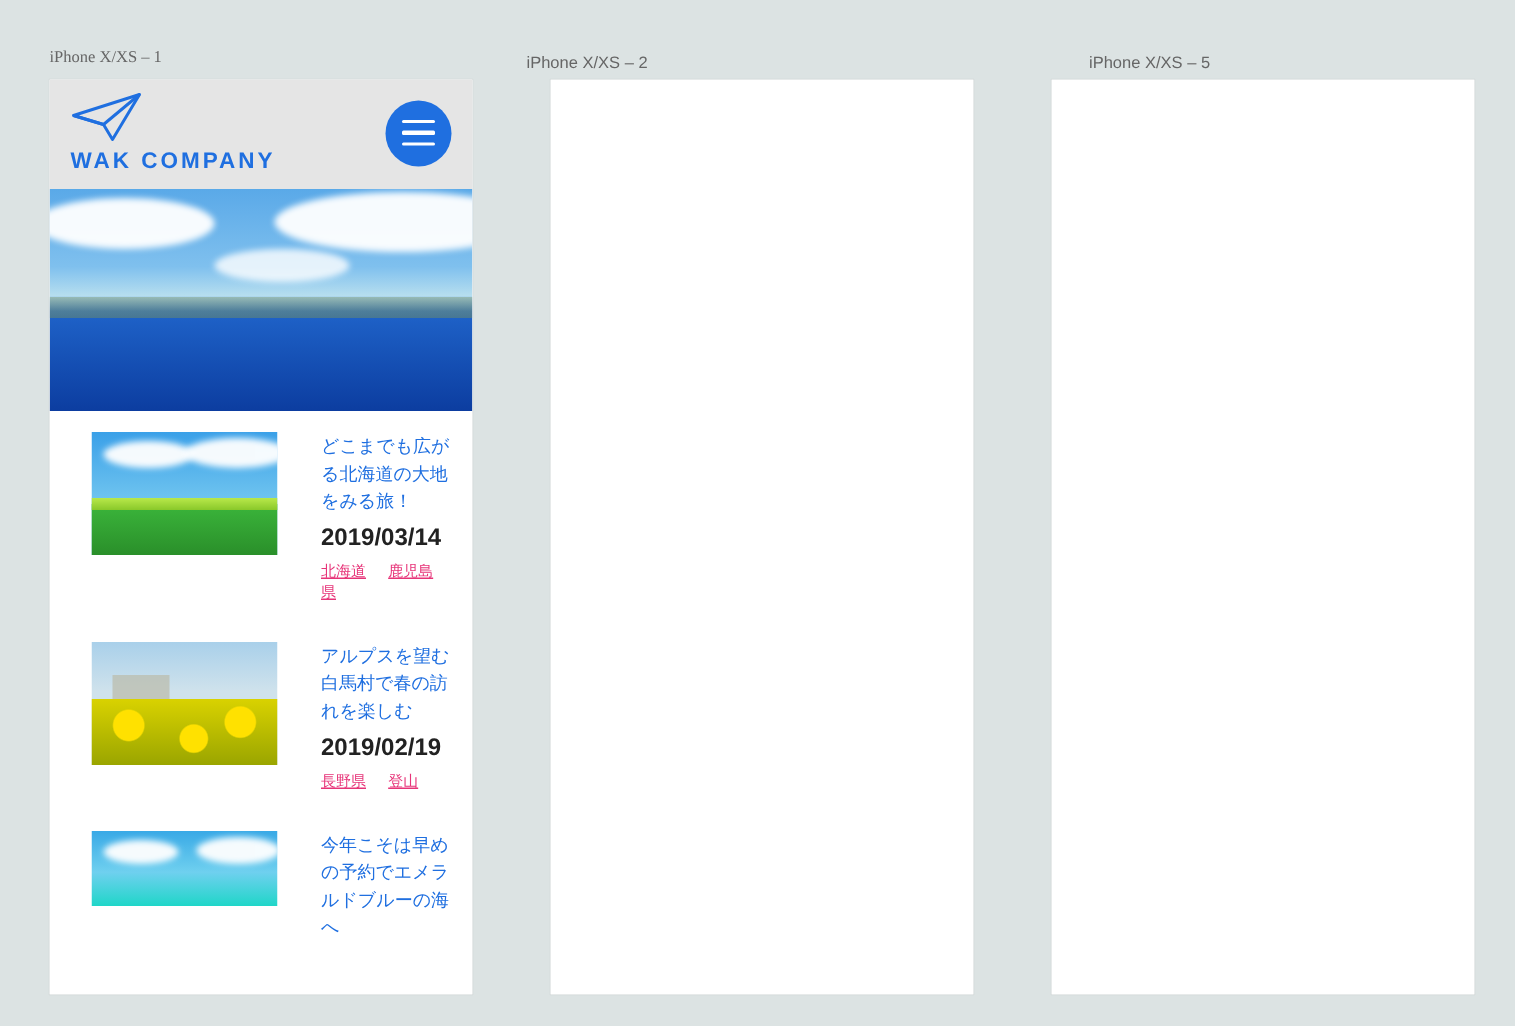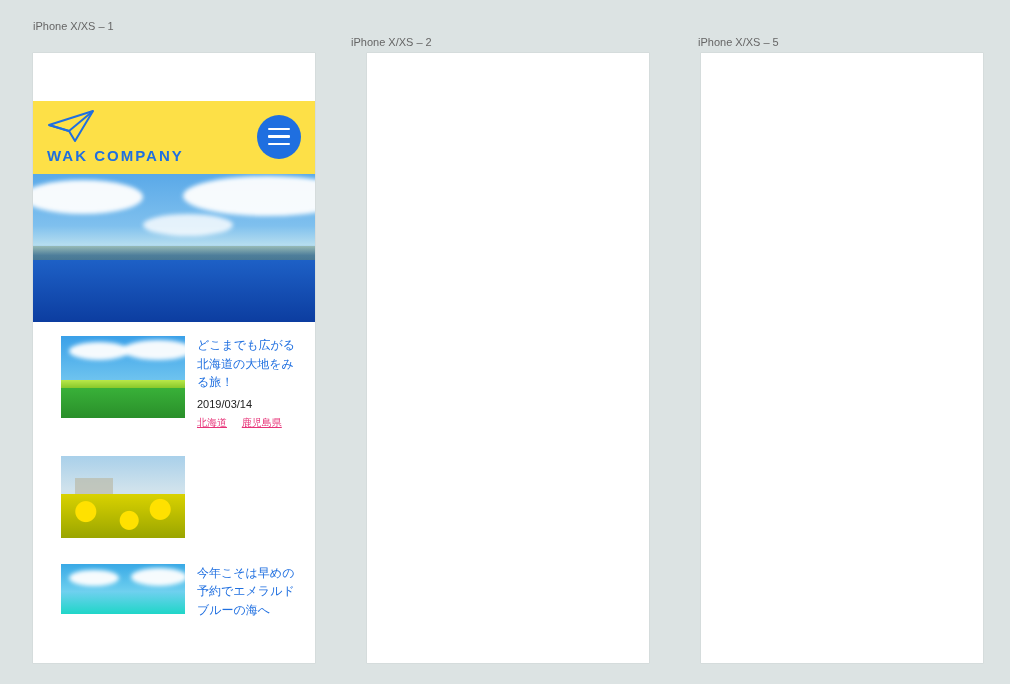--- a/index.html
+++ b/index.html
@@ -26,22 +26,21 @@
   
   #ab1 { left: 33px; top: 53px; width: 282px; height: 610px; }
   #ab2 { left: 367px; top: 53px; width: 282px; height: 610px; }
   #ab3 { left: 701px; top: 53px; width: 282px; height: 610px; }
 
   .hdr {
     display: flex;
     align-items: center;
     justify-content: space-between;
     padding: 8px 14px 10px 14px;
-    background: #fde047;
-    margin-top: 48px;
+    background: #e5e5e5;
   }
   .brand { display: flex; flex-direction: column; gap: 4px; }
   .brand-name {
     font-family: "Arial Black", Impact, sans-serif;
     font-weight: 900;
     font-size: 15px;
     letter-spacing: 2px;
     color: #1f6fe0;
     white-space: nowrap;
   }
@@ -57,50 +56,50 @@
   .menu-btn span {
     width: 22px; height: 2.5px; background: #fff; border-radius: 1px;
   }
 
   .hero {
     width: 100%; height: 148px; position: relative; overflow: hidden;
   }
 
   .list { padding: 0 12px; }
   .post {
-    display: flex; gap: 12px; padding: 14px 0 12px 16px;
+    display: flex; gap: 29px; padding: 14px 0 12px 16px;
   }
   .thumb {
     width: 124px; height: 82px; flex: 0 0 124px;
     position: relative; overflow: hidden;
   }
   .post-body { flex: 1; min-width: 0; }
   .post-title {
     font-size: 12px; line-height: 1.55; color: #1f6fe0;
     font-weight: 500; margin-bottom: 6px;
     cursor: pointer;
   }
   .post-date {
-    font-size: 11px; color: #222; margin-bottom: 6px;
+    font-size: 16px; color: #222; margin-bottom: 6px; font-weight: bold;
   }
   .post-tags {
     font-size: 10px; color: #e73378;
   }
   .post-tags span { margin-right: 12px; cursor: pointer; text-decoration: underline; }
 
   
   .sky-grad { position:absolute; inset:0; }
   .cloud { position:absolute; background:#fff; border-radius:50%; filter:blur(2px); opacity:.95; }
 </style>
 </head>
 <body>
 
-<div class="artboard-label" style="left:33px; top:20px;">iPhone X/XS – 1</div>
+<div class="artboard-label" style="left:33px; top:32px;font-family:Liberation Serif, serif;">iPhone X/XS – 1</div>
 <div class="artboard-label" style="left:351px; top:36px;">iPhone X/XS – 2</div>
-<div class="artboard-label" style="left:698px; top:36px;">iPhone X/XS – 5</div>
+<div class="artboard-label" style="left:726px; top:36px;">iPhone X/XS – 5</div>
 
 <div id="ab1" class="artboard">
 
   <div class="hdr">
     <div class="brand">
       <svg width="48" height="34" viewBox="0 0 48 34">
         <path d="M2 16 L46 2 L28 32 L22 22 Z" fill="none" stroke="#1f6fe0" stroke-width="2" stroke-linejoin="round"></path>
         <path d="M2 16 L22 22" fill="none" stroke="#1f6fe0" stroke-width="2"></path>
         <path d="M22 22 L46 2" fill="none" stroke="#1f6fe0" stroke-width="2"></path>
       </svg>
@@ -141,20 +140,28 @@
       </div>
     </div>
 
 
     <div class="post">
       <div class="thumb">
         <div class="sky-grad" style="background:linear-gradient(#a9d0ea 0%, #cfe2ec 40%, #cfe2ec 40%);"></div>
         <div style="position:absolute; left:14px; top:22px; width:38px; height:24px; background:#bba; opacity:.7;"></div>
         <div style="position:absolute; left:0; right:0; bottom:0; height:44px; background:radial-gradient(circle at 20% 40%, #ffe100 0 10px, transparent 11px), radial-gradient(circle at 55% 60%, #ffe100 0 9px, transparent 10px), radial-gradient(circle at 80% 35%, #ffe100 0 10px, transparent 11px), linear-gradient(#d9d200,#9aa500);"></div>
       </div>
+      <div class="post-body">
+        <div class="post-title">アルプスを望む　白馬村で春の訪れを楽しむ</div>
+        <div class="post-date">2019/02/19</div>
+        <div class="post-tags">
+          <span>長野県</span>
+          <span>登山</span>
+        </div>
+      </div>
     </div>
 
     <div class="post">
       <div class="thumb" style="height:50px;">
         <div class="sky-grad" style="background:linear-gradient(#39a9e6 0%, #6fd0ef 55%, #1fd6c8 100%);"></div>
         <div class="cloud" style="left:8px;  top:6px;  width:50px; height:16px;"></div>
         <div class="cloud" style="left:70px; top:4px;  width:56px; height:18px;"></div>
       </div>
       <div class="post-body">
         <div class="post-title">今年こそは早めの予約でエメラルドブルーの海へ</div>

